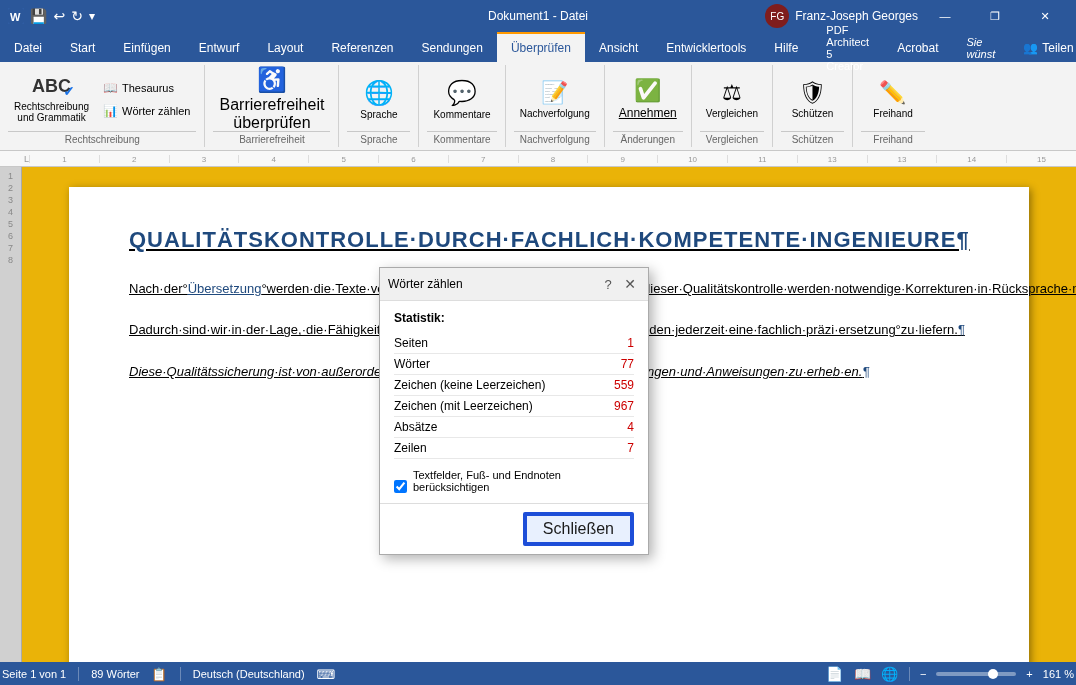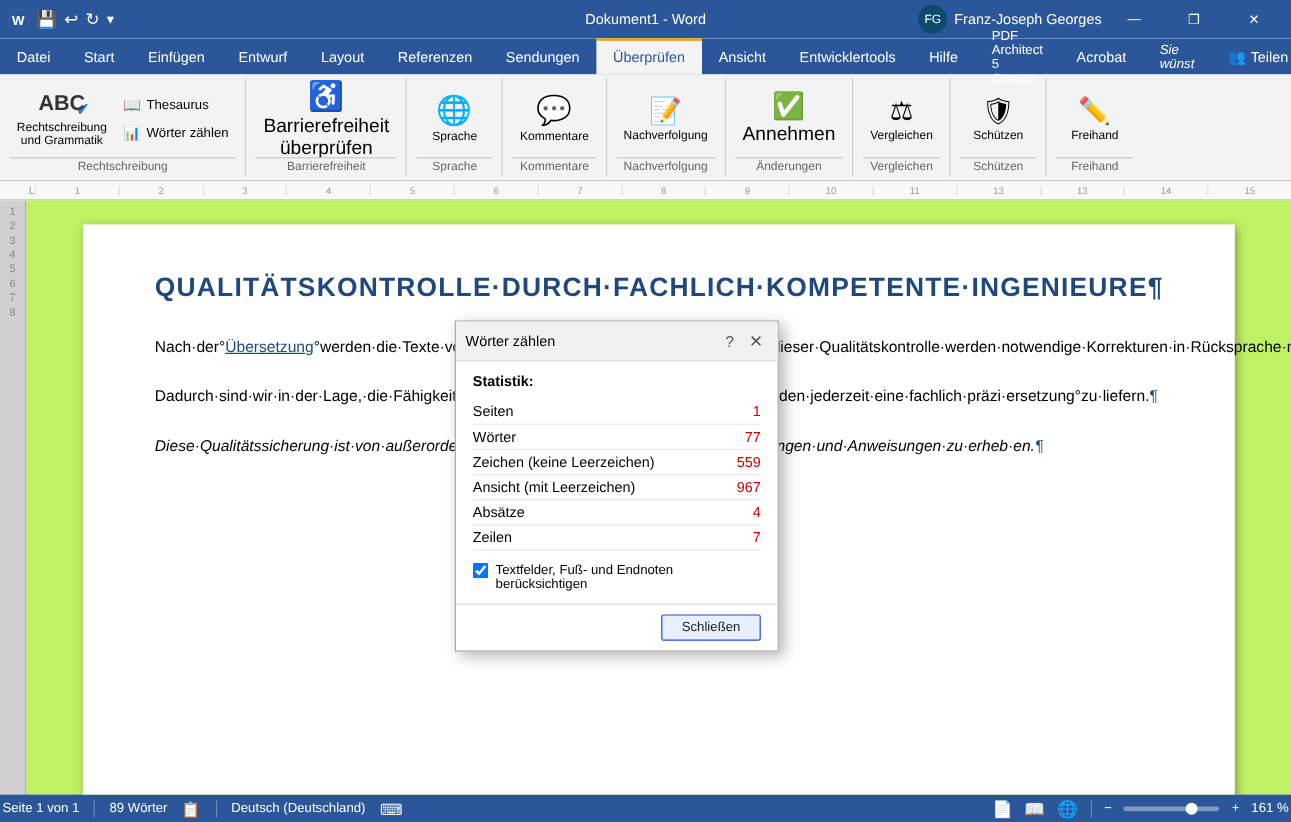--- a/index.html
+++ b/index.html
@@ -14,21 +14,21 @@
       justify-content: space-between;
       padding: 0 8px;
       color: white;
     }
     #title-bar .title-left { display: flex; align-items: center; gap: 6px; }
     #title-bar .title-center { position: absolute; left: 50%; transform: translateX(-50%); font-size: 12px; color: white; }
     #title-bar .title-right { display: flex; align-items: center; gap: 4px; }
     .title-icon { width: 16px; height: 16px; background: #4472c4; border-radius: 2px; }
     .win-btn { width: 46px; height: 32px; display: flex; align-items: center; justify-content: center; cursor: pointer; font-size: 11px; color: white; }
     .user-info { display: flex; align-items: center; gap: 6px; font-size: 12px; }
-    .user-avatar { width: 24px; height: 24px; background: #0c4a6e; border-radius: 50%; display: flex; align-items: center; justify-content: center; font-size: 10px; }
+    .user-avatar { width: 24px; height: 24px; background: #7f1d1d; border-radius: 50%; display: flex; align-items: center; justify-content: center; font-size: 10px; }
 
     
     #ribbon {
       background: #f3f3f3;
       border-bottom: 1px solid #c8c8c8;
     }
     #ribbon-tabs {
       display: flex;
       background: #2b579a;
       height: 30px;
@@ -127,24 +127,25 @@
       border-right: 1px solid #aaa;
       display: flex;
       flex-direction: column;
       align-items: center;
       padding-top: 4px;
       gap: 2px;
     }
     .margin-num { font-size: 9px; color: #888; }
     #doc-area {
       flex: 1;
-      background: #bef264;
+      background: #eab308;
       overflow: hidden;
       position: relative;
       padding: 20px 40px;
+      text-decoration: underline;
     }
     #doc-page {
       background: white;
       width: 960px;
       min-height: 480px;
       margin: 0 auto;
       padding: 40px 60px 40px 60px;
       box-shadow: 2px 2px 8px rgba(0,0,0,0.4);
       position: relative;
     }
@@ -213,37 +214,37 @@
       display: flex;
       justify-content: space-between;
       padding: 3px 0;
       font-size: 12px;
       border-bottom: 1px solid #e8e8e8;
       text-align: center;
     }
     .dialog-value { color: #cc0000; font-weight: 500; }
     .dialog-checkbox-row {
       display: flex;
-      align-items: flex-start;
+      align-items: flex-end;
       gap: 6px;
       margin-top: 10px;
       font-size: 11px;
     }
     .dialog-footer {
       display: flex;
       justify-content: flex-end;
       padding: 8px 14px;
       border-top: 1px solid #ddd;
     }
     .dialog-btn {
       padding: 4px 16px;
       background: #e8f0fe;
-      border: 1px solid #1d4ed8;
+      border: 4px solid #1d4ed8;
       color: #1a1a1a;
-      font-size: 11px;
+      font-size: 16px;
       cursor: pointer;
       border-radius: 2px;
     }
 
     
     #status-bar {
       height: 24px;
       background: #2b579a;
       display: flex;
       align-items: center;
@@ -267,21 +268,21 @@
           <rect width="16" height="16" fill="#2b579a" rx="2"></rect>
           <text x="2" y="13" fill="white" font-size="11" font-weight="bold">W</text>
         </svg>
     </div>
     <span style="color:white;font-size:14px;cursor:pointer;">💾</span>
     <span style="color:white;font-size:14px;cursor:pointer;">↩</span>
     <span style="color:white;font-size:14px;cursor:pointer;">↻</span>
     <span style="color:white;font-size:12px;cursor:pointer;">▾</span>
   </div>
   <div class="title-center">
-    <span>Dokument1 - Word</span>
+    <span>Dokument1 - Datei</span>
   </div>
   <div class="title-right">
     <div class="user-info">
       <div class="user-avatar">FG</div>
       <span>Franz-Joseph Georges</span>
     </div>
     <div class="win-btn">—</div>
     <div class="win-btn">❐</div>
     <div class="win-btn close">✕</div>
   </div>
@@ -368,21 +369,21 @@
           <span style="font-size:10px;margin-top:2px;">Nachverfolgung</span>
         </div>
       </div>
       <div class="ribbon-group-label">Nachverfolgung</div>
     </div>
 
     <div class="ribbon-group">
       <div class="ribbon-buttons">
         <div class="ribbon-btn-large">
           <span style="font-size:22px;">✅</span>
-          <span style="font-size:16px;margin-top:2px;">Annehmen</span>
+          <span style="font-size:12px;margin-top:2px;text-decoration:underline;">Annehmen</span>
         </div>
       </div>
       <div class="ribbon-group-label">Änderungen</div>
     </div>
 
     <div class="ribbon-group">
       <div class="ribbon-buttons">
         <div class="ribbon-btn-large">
           <span style="font-size:22px;">⚖</span>
           <span style="font-size:10px;margin-top:2px;">Vergleichen</span>
@@ -475,21 +476,21 @@
             </div>
             <div class="dialog-row">
               <span>Wörter</span>
               <span class="dialog-value">77</span>
             </div>
             <div class="dialog-row">
               <span>Zeichen (keine Leerzeichen)</span>
               <span class="dialog-value">559</span>
             </div>
             <div class="dialog-row">
-              <span>Ansicht (mit Leerzeichen)</span>
+              <span>Zeichen (mit Leerzeichen)</span>
               <span class="dialog-value">967</span>
             </div>
             <div class="dialog-row">
               <span>Absätze</span>
               <span class="dialog-value">4</span>
             </div>
             <div class="dialog-row">
               <span>Zeilen</span>
               <span class="dialog-value">7</span>
             </div>

